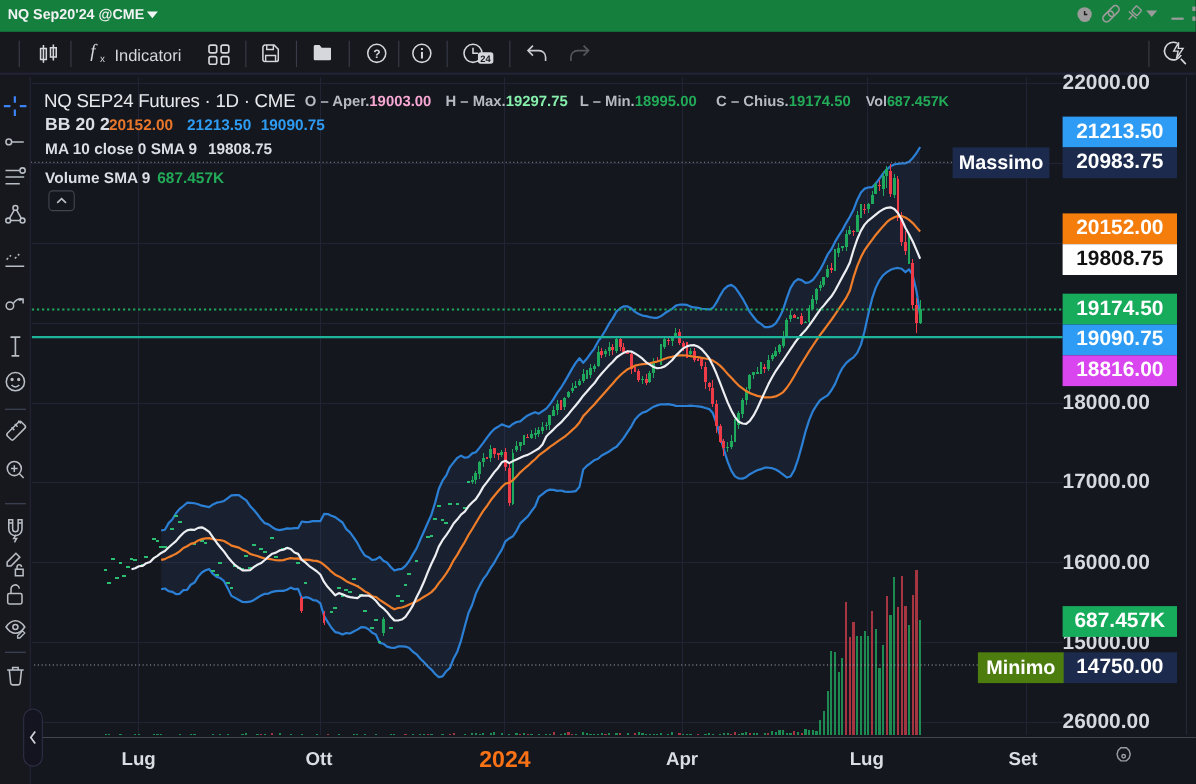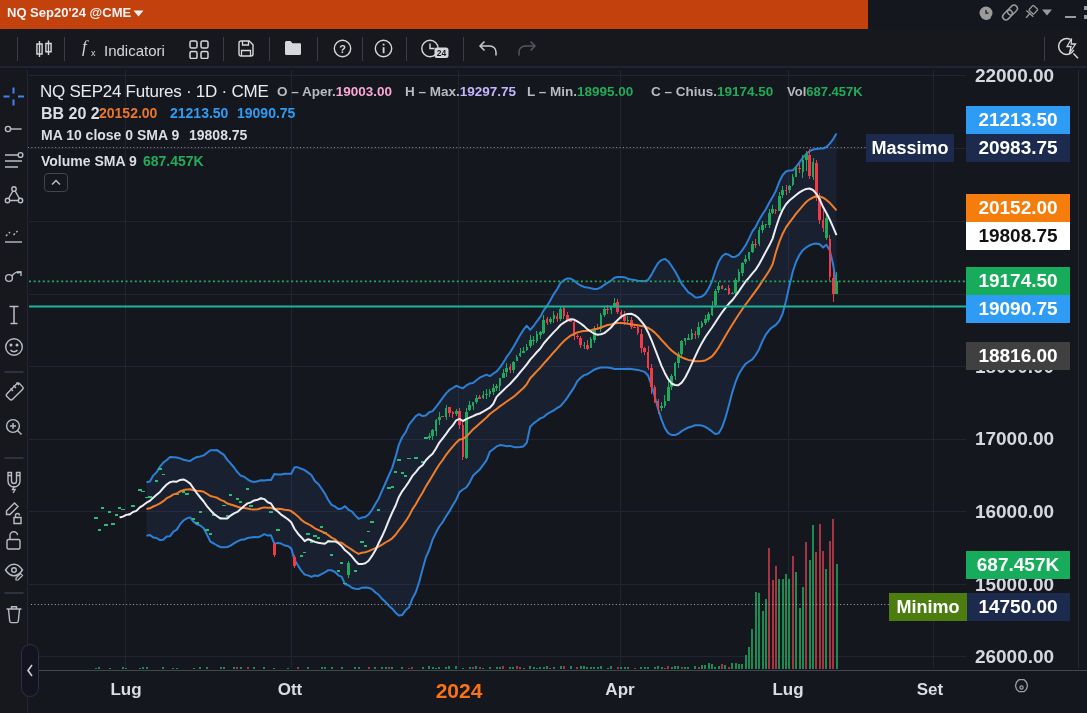--- a/index.html
+++ b/index.html
@@ -1,25 +1,25 @@
 <!DOCTYPE html>
 <html><head><meta charset="utf-8"><style>
 *{margin:0;padding:0;box-sizing:border-box}
 html,body{width:1087px;height:713px;overflow:hidden;background:#15171e;
  font-family:"Liberation Sans",sans-serif;}
 .abs{position:absolute}
-#titlebar{position:absolute;left:0;top:0;width:868px;height:29px;background:#c2410c}
+#titlebar{position:absolute;left:0;top:0;width:1087px;height:29px;background:#15803d}
 #title{position:absolute;left:7px;top:5px;font-size:13px;font-weight:700;color:#f2f3f5;letter-spacing:0}
 #toolbar{position:absolute;left:0;top:29px;width:1087px;height:39px;background:#17181d;border-bottom:2px solid #222237}
 #sidebar{position:absolute;left:0;top:70px;width:28px;height:643px;background:#17181d;border-right:1px solid #24253a}
 .vsep{position:absolute;top:8px;width:1px;height:24px;background:#3a3d49}
 .tbtxt{position:absolute;color:#d5d7dc;font-size:15px}
 .lbl{position:absolute;left:966px;width:104px;height:28px;text-align:center;font-weight:700;
  font-size:19px;color:#fff;line-height:28px;z-index:6}
-.plain{position:absolute;width:104px;text-align:center;padding-right:7px;left:966px;height:26px;
+.plain{position:absolute;width:104px;text-align:left;padding-right:7px;left:966px;height:26px;
  line-height:26px;font-size:19px;font-weight:600;color:#d5d8df;z-index:3}
 .namelbl{position:absolute;text-align:center;font-weight:700;font-size:18px;color:#fff;
  height:28px;line-height:28px;z-index:6}
 .axlbl{position:absolute;font-weight:700;font-size:17px;color:#dadde2;z-index:4;transform:translateX(-50%)}
 .leg{position:absolute;white-space:nowrap;z-index:5}
 </style></head>
 <body>
 
 <svg class="abs" style="left:28px;top:68px;z-index:1" width="1059" height="645" viewBox="28 68 1059 645">
  <g shape-rendering="crispEdges" stroke="#222435" stroke-width="1">
@@ -56,34 +56,34 @@
 <div class="plain" style="top:498.5px">16000.00</div>
 <div class="plain" style="top:571.5px">15000.00</div>
 <div class="plain" style="top:643.5px">26000.00</div>
 <div class="lbl" style="top:106px;background:#2e9cf4;color:#fff">21213.50</div>
 <div class="lbl" style="top:133.5px;background:#1c2b4d;color:#fff">20983.75</div>
 <div class="namelbl" style="left:866px;width:88px;top:133.5px;background:#1c2b4d">Massimo</div>
 <div class="lbl" style="top:193.5px;background:#f57d0b;color:#fff">20152.00</div>
 <div class="lbl" style="top:221.5px;background:#ffffff;color:#111">19808.75</div>
 <div class="lbl" style="top:267px;background:#17ab5c;color:#fff">19174.50</div>
 <div class="lbl" style="top:295px;background:#2e9cf4;color:#fff">19090.75</div>
-<div class="lbl" style="top:342px;background:#404040;color:#fff">18816.00</div>
+<div class="lbl" style="top:323px;background:#d946ef;color:#fff">18816.00</div>
 <div class="lbl" style="top:550.5px;background:#17ab5c;color:#fff">687.457K</div>
 <div class="lbl" style="top:592.5px;background:#1c2b4d;color:#fff">14750.00</div>
 <div class="namelbl" style="left:889px;width:78px;top:592.5px;background:#4d7c0f">Minimo</div>
 <div class="axlbl" style="left:126px;top:680px">Lug</div>
 <div class="axlbl" style="left:290px;top:680px">Ott</div>
 <div class="axlbl" style="left:459px;top:679px;font-size:21px;color:#f97316">2024</div>
 <div class="axlbl" style="left:620px;top:680px">Apr</div>
 <div class="axlbl" style="left:788px;top:680px">Lug</div>
 <div class="axlbl" style="left:930px;top:680px">Set</div>
 
 <div class="leg" style="left:40px;top:82px;font-size:17px;letter-spacing:-0.25px;color:#e8eaee">NQ SEP24 Futures · 1D · CME</div>
 <div class="leg" style="left:277px;top:84px;font-size:13.5px;font-weight:700;color:#b7bac2">O – Aper.<span style="color:#f9a8d4">19003.00</span></div>
-<div class="leg" style="left:405px;top:84px;font-size:13.5px;font-weight:700;color:#b7bac2">H – Max.<span style="color:#c4b5fd">19297.75</span></div>
+<div class="leg" style="left:405px;top:84px;font-size:13.5px;font-weight:700;color:#b7bac2">H – Max.<span style="color:#86efac">19297.75</span></div>
 <div class="leg" style="left:527px;top:84px;font-size:13.5px;font-weight:700;color:#b7bac2">L – Min.<span style="color:#22ab58">18995.00</span></div>
 <div class="leg" style="left:651px;top:84px;font-size:13.5px;font-weight:700;color:#b7bac2">C – Chius.<span style="color:#22ab58">19174.50</span></div>
 <div class="leg" style="left:787px;top:84px;font-size:13px;font-weight:700;color:#b7bac2">Vol<span style="color:#22ab58">687.457K</span></div>
 <div class="leg" style="left:41px;top:105px;font-size:16px;font-weight:700;color:#dbdee5">BB 20 2</div>
 <div class="leg" style="left:99px;top:105px;font-size:14px;font-weight:700;color:#e9772b">20152.00</div>
 <div class="leg" style="left:170px;top:105px;font-size:14px;font-weight:700;color:#2e9cf3">21213.50</div>
 <div class="leg" style="left:237px;top:105px;font-size:14px;font-weight:700;color:#2e9cf3">19090.75</div>
 <div class="leg" style="left:41px;top:127px;font-size:14px;font-weight:700;color:#dbdee5">MA 10 close 0 SMA 9</div>
 <div class="leg" style="left:189px;top:127px;font-size:14px;font-weight:700;color:#dbdee5">19808.75</div>
 <div class="leg" style="left:41px;top:153px;font-size:14px;font-weight:700;color:#dbdee5">Volume SMA 9</div>

